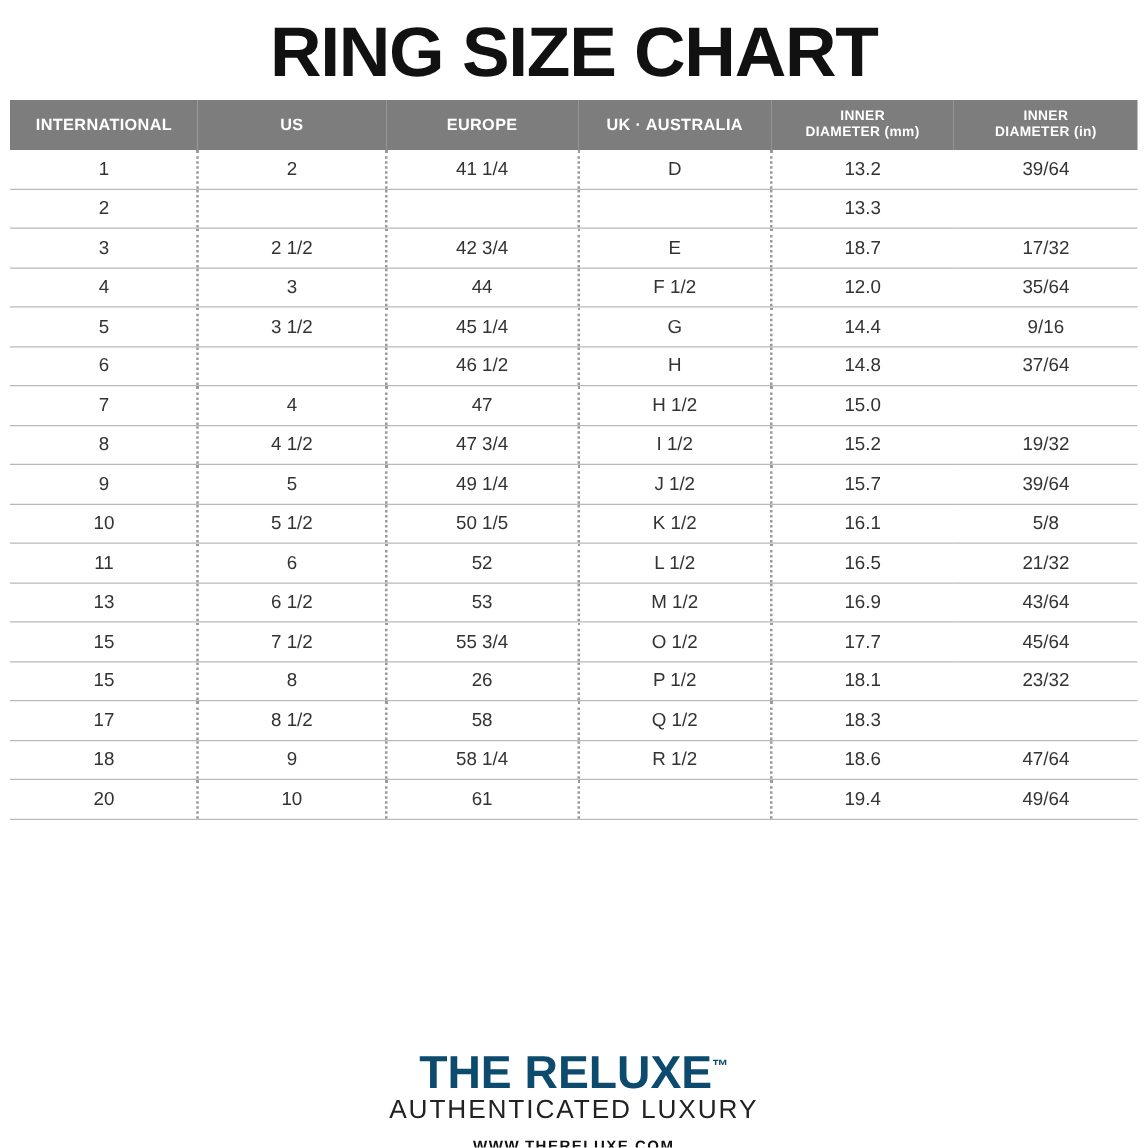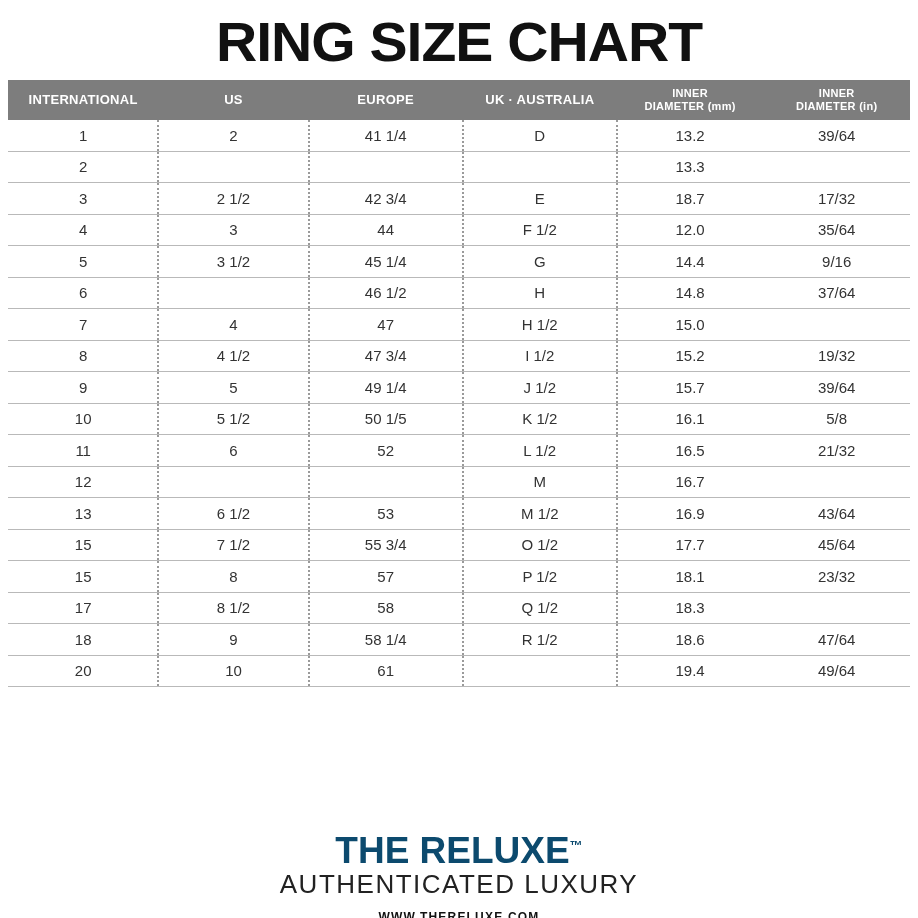--- a/index.html
+++ b/index.html
@@ -97,21 +97,21 @@
     position: relative;
     display: inline-block;
   }
   .brand .tm {
     font-size: 13px;
     vertical-align: super;
     font-weight: bold;
   }
   .tagline {
     font-family: "Liberation Sans", sans-serif;
-    font-size: 26px;
+    font-size: 21px;
     letter-spacing: 1.5px;
     color: #222222;
     margin-top: -2px;
   }
   .website {
     font-family: "Liberation Sans", sans-serif;
     font-size: 12px;
     font-weight: bold;
     letter-spacing: 1.2px;
     color: #111111;
@@ -225,47 +225,39 @@
         </tr>
         <tr>
           <td class="dot-sep">11</td>
           <td class="dot-sep">6</td>
           <td class="dot-sep">52</td>
           <td class="dot-sep">L 1/2</td>
           <td>16.5</td>
           <td>21/32</td>
         </tr>
         <tr>
-          <td class="dot-sep">12</td>
-          <td class="dot-sep"></td>
-          <td class="dot-sep"></td>
-          <td class="dot-sep">M</td>
-          <td>16.7</td>
-          <td></td>
-        </tr>
-        <tr>
           <td class="dot-sep">13</td>
           <td class="dot-sep">6 1/2</td>
           <td class="dot-sep">53</td>
           <td class="dot-sep">M 1/2</td>
           <td>16.9</td>
           <td>43/64</td>
         </tr>
         <tr>
           <td class="dot-sep">15</td>
           <td class="dot-sep">7 1/2</td>
           <td class="dot-sep">55 3/4</td>
           <td class="dot-sep">O 1/2</td>
           <td>17.7</td>
           <td>45/64</td>
         </tr>
         <tr>
           <td class="dot-sep">15</td>
           <td class="dot-sep">8</td>
-          <td class="dot-sep">57</td>
+          <td class="dot-sep">26</td>
           <td class="dot-sep">P 1/2</td>
           <td>18.1</td>
           <td>23/32</td>
         </tr>
         <tr>
           <td class="dot-sep">17</td>
           <td class="dot-sep">8 1/2</td>
           <td class="dot-sep">58</td>
           <td class="dot-sep">Q 1/2</td>
           <td>18.3</td>

